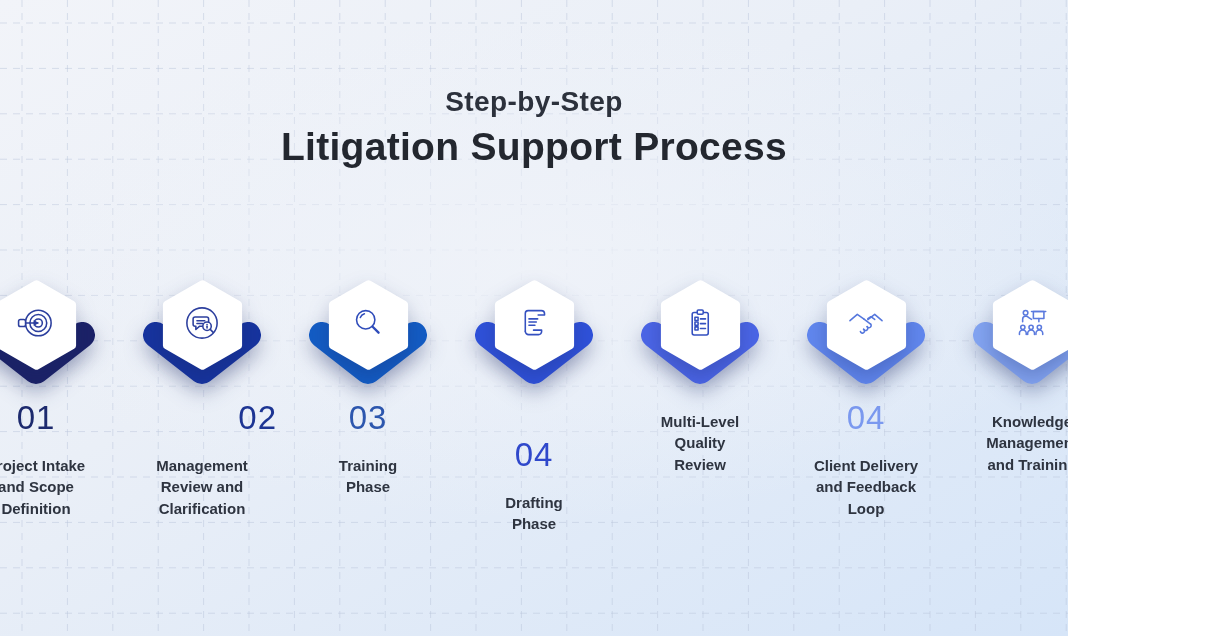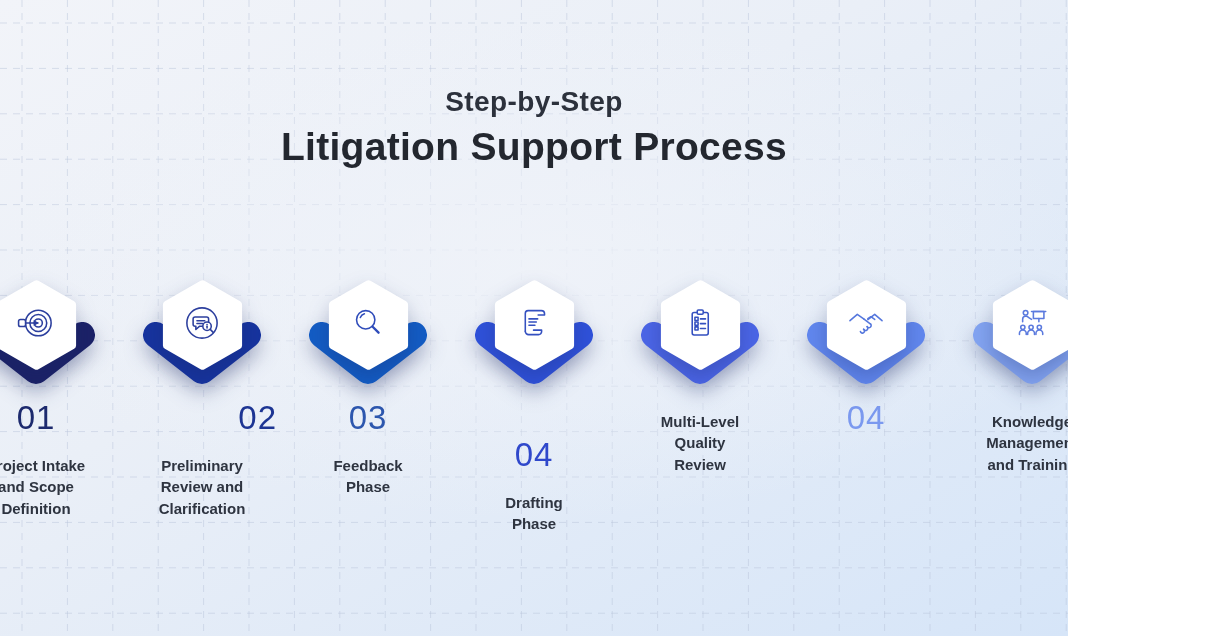--- a/index.html
+++ b/index.html
@@ -128,21 +128,21 @@
                 <line x1="18.5" y1="21.5" x2="27" y2="21.5"></line>
                 <line x1="18.5" y1="24.6" x2="24.5" y2="24.6"></line>
                 <circle cx="29.5" cy="27.5" r="4.6" fill="#fff"></circle>
                 <line x1="33" y1="31" x2="36.2" y2="34.2"></line>
                 <line x1="29.5" y1="25.6" x2="29.5" y2="25.8"></line>
                 <line x1="29.5" y1="27.6" x2="29.5" y2="29.4"></line>
               </g>
             </svg>
     </div>
     <div class="num" style="color: rgb(29, 53, 147); text-align: right;">02</div>
-    <div class="label">Preliminary
+    <div class="label">Management
 Review and
 Clarification</div>
   </div>
 
   <div class="step">
     <div class="badge">
       <svg class="chevron" viewBox="0 0 120 72" width="120" height="72">
         <polyline points="14,14 60,50 106,14" fill="none" stroke-width="26" stroke-linejoin="round" stroke-linecap="round" stroke="#135cc4"></polyline>
       </svg>
       <svg class="hex" viewBox="0 0 100 110" width="87" height="96">
@@ -150,21 +150,21 @@
       </svg>
       <svg class="icon" viewBox="0 0 48 48" width="44" height="44" style="color: rgb(47, 76, 186);">
               <g fill="none" stroke="currentColor" stroke-width="1.7" stroke-linecap="round" stroke-linejoin="round">
                 <circle cx="21.5" cy="20.5" r="10"></circle>
                 <path d="M15.6 18 a6.5 6.5 0 0 1 4.5 -4"></path>
                 <line x1="28.8" y1="27.8" x2="35.5" y2="34.5" stroke-width="2.6"></line>
               </g>
             </svg>
     </div>
     <div class="num" style="color: rgb(45, 87, 174);">03</div>
-    <div class="label">Feedback
+    <div class="label">Training
 Phase</div>
   </div>
 
   <div class="step">
     <div class="badge">
       <svg class="chevron" viewBox="0 0 120 72" width="120" height="72">
         <polyline points="14,14 60,50 106,14" fill="none" stroke-width="26" stroke-linejoin="round" stroke-linecap="round" stroke="#2f51d9"></polyline>
       </svg>
       <svg class="hex" viewBox="0 0 100 110" width="87" height="96">
         <polygon points="50,8 91,31.5 91,78.5 50,102 9,78.5 9,31.5"></polygon>
@@ -224,20 +224,23 @@
                 <path d="M41.5 21.5 L33.5 14.5 l-7.5 5.8"></path>
                 <path d="M21.5 19.5 l7.5 5.6"></path>
                 <path d="M26 19.3 l3.3 -2.2 4.2 3"></path>
                 <path d="M29 25.1 a2.4 2.4 0 1 1 -3.8 2.9"></path>
                 <path d="M25.2 28 a2.4 2.4 0 1 1 -3.8 2.8"></path>
                 <path d="M21.4 30.8 a2.3 2.3 0 1 1 -3.5 2.5"></path>
               </g>
             </svg>
     </div>
     <div class="num" style="color: rgb(123, 153, 239);">04</div>
+    <div class="label">Client Delivery
+and Feedback
+Loop</div>
   </div>
 
   <div class="step">
     <div class="badge">
       <svg class="chevron" viewBox="0 0 120 72" width="120" height="72">
         <polyline points="14,14 60,50 106,14" fill="none" stroke-width="26" stroke-linejoin="round" stroke-linecap="round" stroke="#83a4f1"></polyline>
       </svg>
       <svg class="hex" viewBox="0 0 100 110" width="87" height="96">
         <polygon points="50,8 91,31.5 91,78.5 50,102 9,78.5 9,31.5"></polygon>
       </svg>

